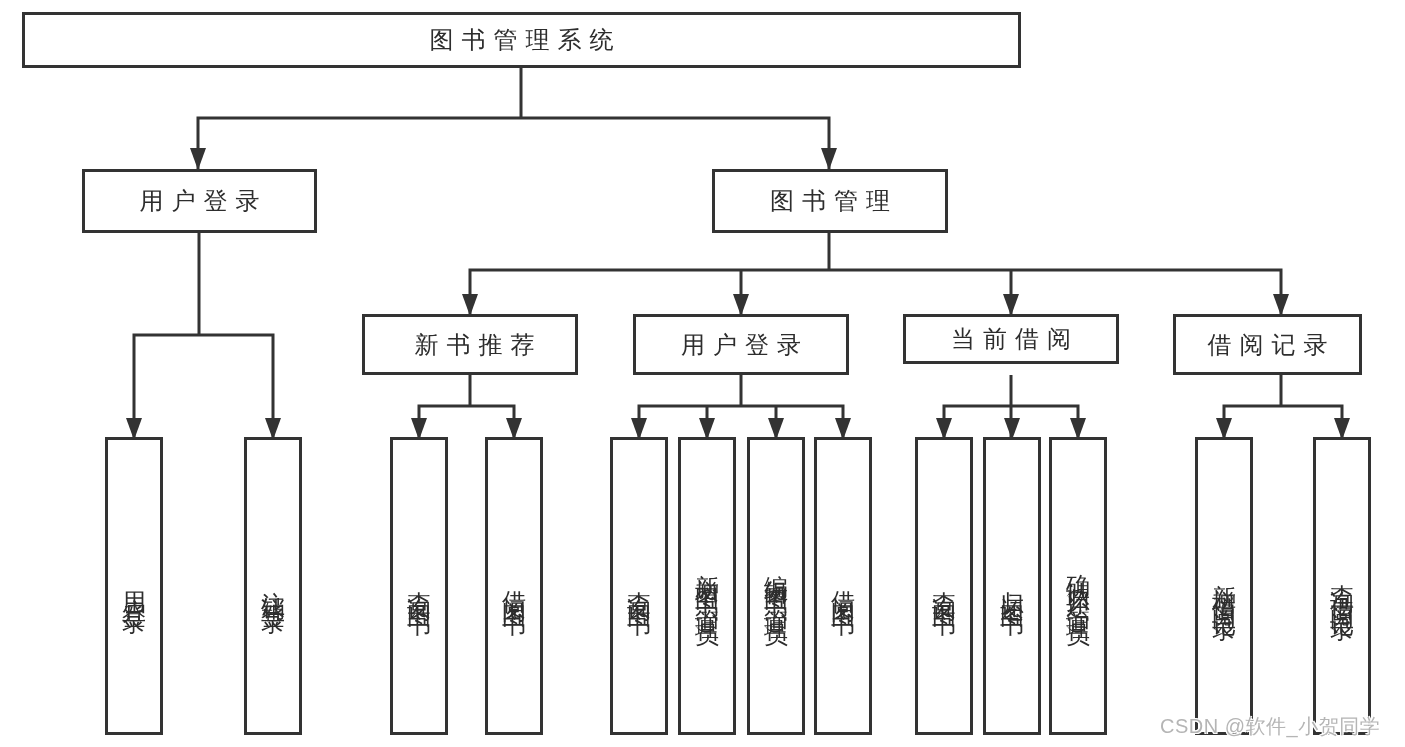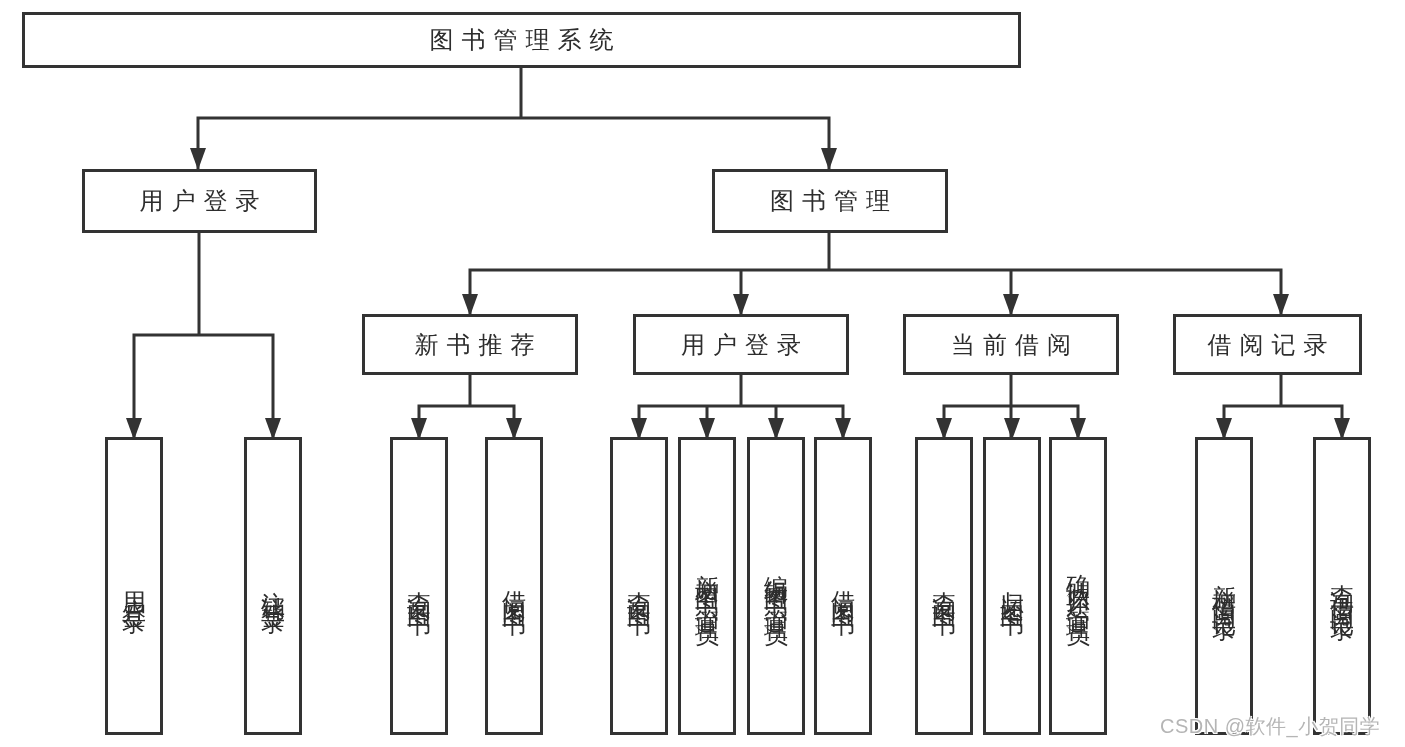--- a/index.html
+++ b/index.html
@@ -52,21 +52,21 @@
   }
 
   
   #n-root    { left: 22px;  top: 12px;  width: 999px; height: 56px; }
   
   #n-user    { left: 82px;  top: 169px; width: 235px; height: 64px; }
   #n-mgmt    { left: 712px; top: 169px; width: 236px; height: 64px; }
   
   #n-rec     { left: 362px;  top: 314px; width: 216px; height: 61px; padding-left: 9px; }
   #n-borrow  { left: 633px;  top: 314px; width: 216px; height: 61px; }
-  #n-current { left: 903px;  top: 314px; width: 216px; height: 61px; }
+  #n-current { left: 903px;  top: 314px; width: 216px; height: 50px; }
   #n-records { left: 1173px; top: 314px; width: 189px; height: 61px; }
   
   .leaf { top: 437px; width: 58px; height: 298px; }
   #l-user   { left: 105px; }
   #l-logout { left: 244px; }
   #l-q1     { left: 390px; }
   #l-b1     { left: 485px; }
   #l-q2     { left: 610px; }
   #l-add    { left: 678px; }
   #l-edit   { left: 747px; }

